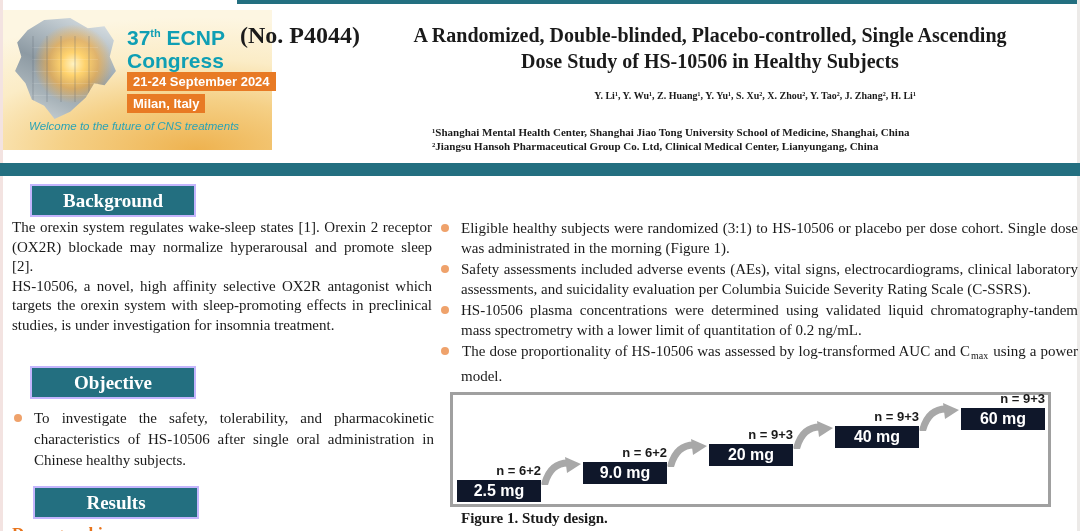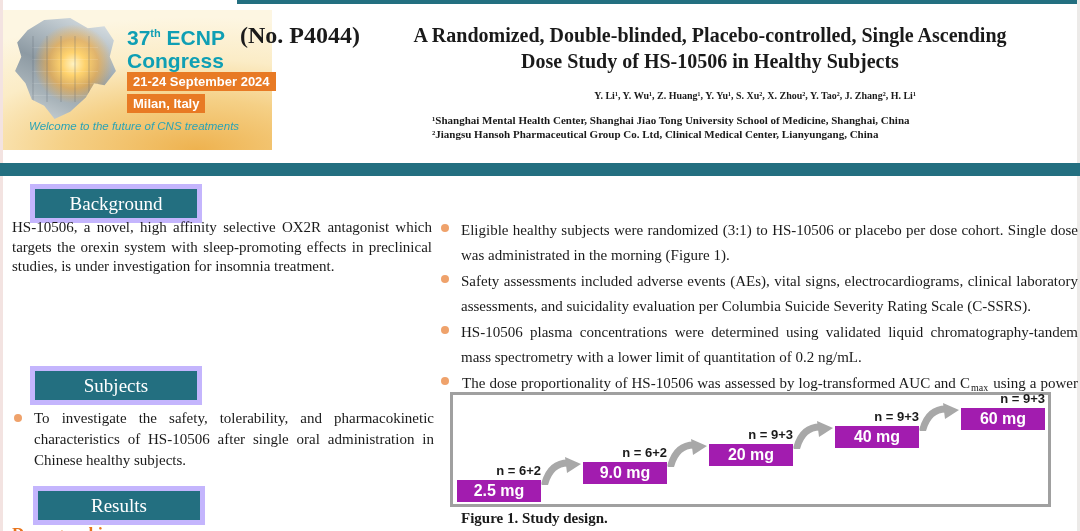--- a/index.html
+++ b/index.html
@@ -49,60 +49,60 @@
     position:absolute;left:10px;top:110px;width:240px;
     color:#2ba3b5;font-style:italic;font-size:11.5px;margin-left:16px;
   }
 
   
   .poster-no{position:absolute;left:240px;top:22px;font-weight:bold;font-size:24px;}
   .title{position:absolute;left:355px;top:22px;width:710px;text-align:center;
     font-weight:bold;font-size:20px;line-height:26px;}
   .authors-affil{position:absolute;left:432px;top:90px;width:646px;}
   .authors{text-align:center;font-weight:bold;font-size:10px;}
-  .affiliations{margin-top:12px;font-weight:bold;font-size:11px;line-height:14px;text-align:left;}
+  .affiliations{margin-top:24px;font-weight:bold;font-size:11px;line-height:14px;text-align:left;}
 
   
   .left-col{position:absolute;left:8px;top:178px;width:424px;height:353px;}
   .right-col{position:absolute;left:437px;top:178px;width:643px;height:353px;}
 
   .section-head{
     position:absolute;width:162px;height:29px;background:#236f80;
-    border:5px solid #c4b5fd;color:#fff;font-weight:normal;font-size:19px;
+    border:2px solid #c4b5fd;color:#fff;font-weight:bold;font-size:19px;
     text-align:center;line-height:29px;
   }
   .bg-head{left:22px;top:6px;}
   .obj-head{left:22px;top:188px;}
   .res-head{left:25px;top:308px;}
   .met-head{left:6px;top:6px;}
 
   .bg-text{position:absolute;left:4px;top:40px;width:420px;
     font-size:15px;line-height:19.5px;text-align:justify;}
   .bg-text p{margin:0;}
 
   .bullet-row{position:relative;padding-left:24px;text-align:justify;}
   .dot{position:absolute;left:4px;top:6px;width:8px;height:8px;border-radius:50%;background:#efa26b;}
   .obj-bullet{position:absolute;left:2px;top:230px;width:400px;font-size:15px;line-height:21px;}
   .obj-bullet p{margin:0;}
 
   .demographics{position:absolute;left:4px;top:346px;font-weight:bold;font-size:17px;color:#e8741c;}
 
-  .met-bullets{position:absolute;left:0;top:40px;width:641px;font-size:15px;line-height:25px;}
+  .met-bullets{position:absolute;left:0;top:40px;width:641px;font-size:15px;line-height:20px;}
   .met-bullets .bullet-row{margin:0 0 1px 0;}
   .met-bullets p{margin:1px;display:inline;}
   .met-bullets .row-text{display:block;}
   sub.small{font-size:10px;vertical-align:-3px;}
 
   
   .figure-frame{
     position:absolute;left:13px;top:214px;width:595px;height:109px;
     border:3px solid #a0a0a0;background:#fff;
   }
   .step-box{
-    position:absolute;width:84px;height:22px;background:#a21caf;color:#fff;
+    position:absolute;width:84px;height:22px;background:#0f172a;color:#fff;
     font-family:"Liberation Sans", sans-serif;font-weight:bold;font-size:16px;
     text-align:center;line-height:22px;
   }
   .step-label{
     position:absolute;width:84px;height:16px;text-align:right;
     font-family:"Liberation Sans", sans-serif;font-weight:bold;font-size:13px;color:#1a1a1a;
   }
   .step-arrow{position:absolute;width:40px;height:28px;}
   .s0-box{left:4px;top:85px;}   .s0-lab{left:4px;top:68px;}
   .s1-box{left:130px;top:67px;} .s1-lab{left:130px;top:50px;}
@@ -141,24 +141,25 @@
   <div class="affiliations">
     <div>¹Shanghai Mental Health Center, Shanghai Jiao Tong University School of Medicine, Shanghai, China</div>
     <div>²Jiangsu Hansoh Pharmaceutical Group Co. Ltd, Clinical Medical Center, Lianyungang, China</div>
   </div>
 </div>
 
 <div class="left-col">
 
   <div class="section-head bg-head">Background</div>
   <div class="bg-text">
+    <p>The orexin system regulates wake-sleep states [1]. Orexin 2 receptor (OX2R) blockade may normalize hyperarousal and promote sleep [2].</p>
     <p>HS-10506, a novel, high affinity selective OX2R antagonist which targets the orexin system with sleep-promoting effects in preclinical studies, is under investigation for insomnia treatment.</p>
   </div>
 
-  <div class="section-head obj-head">Subjects</div>
+  <div class="section-head obj-head">Objective</div>
   <div class="obj-bullet bullet-row">
     <span class="dot"></span>
     <p>To investigate the safety, tolerability, and pharmacokinetic characteristics of HS-10506 after single oral administration in Chinese healthy subjects.</p>
   </div>
 
   <div class="section-head res-head">Results</div>
   <div class="demographics">Demographics</div>
 </div>
 
 <div class="right-col">

